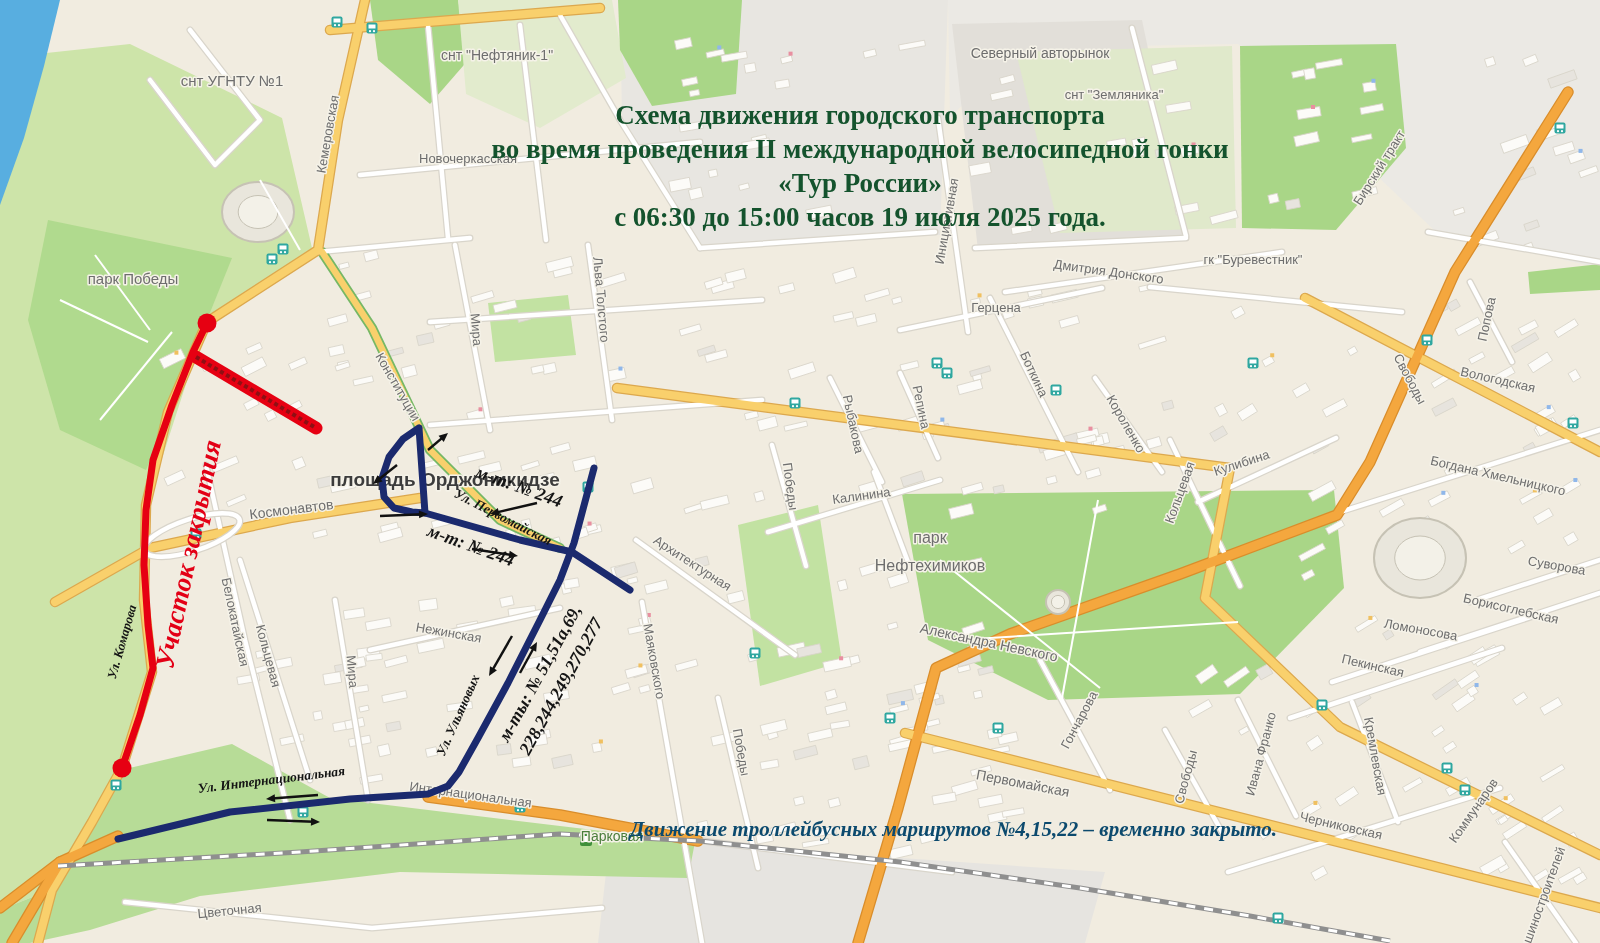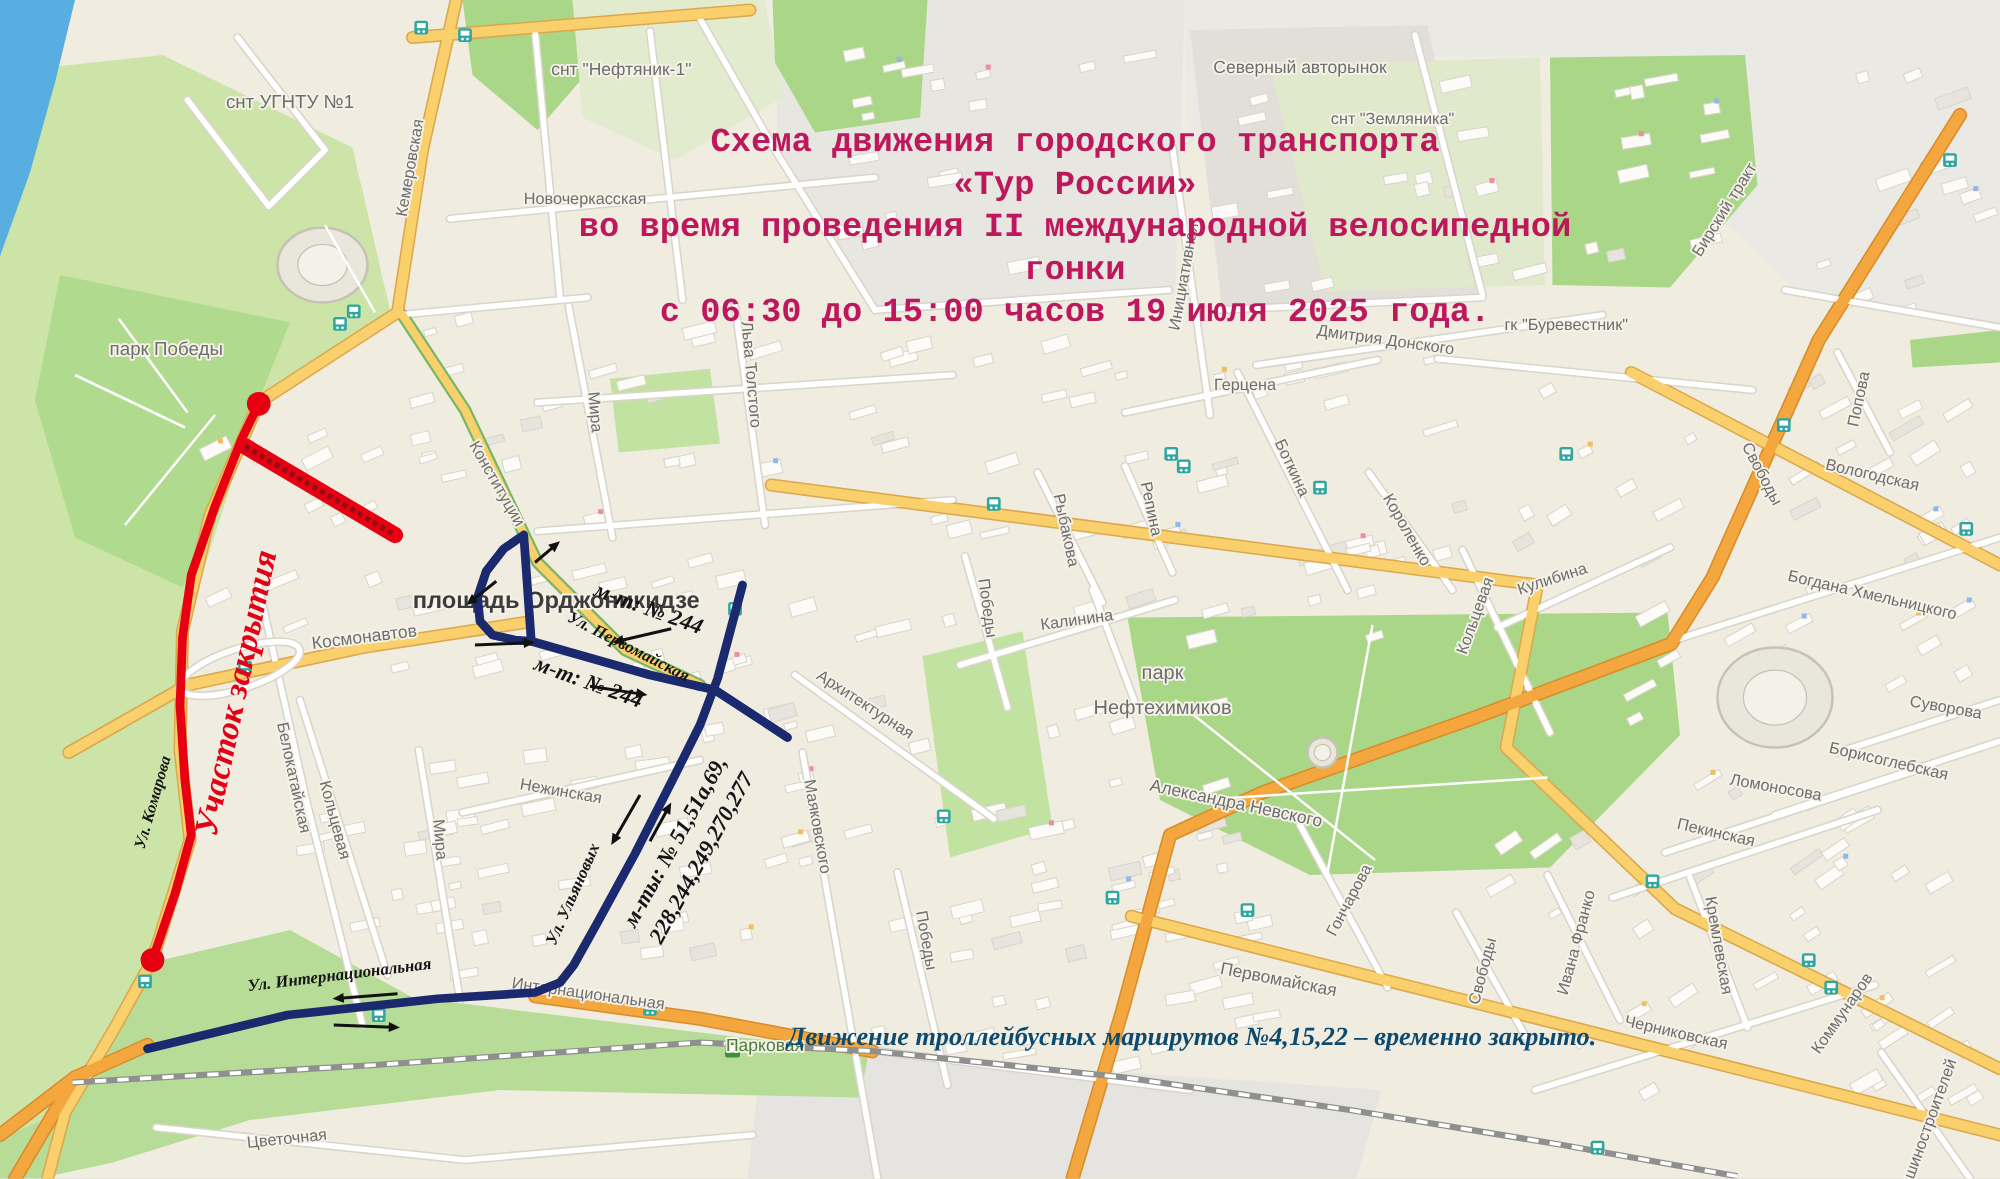--- a/index.html
+++ b/index.html
@@ -1,21 +1,21 @@
 <!DOCTYPE html>
 <html><head>
 <meta charset="utf-8">
 <style>
   html,body{margin:0;padding:0;background:#dedbd2;}
   .stage{position:relative;width:1600px;height:943px;overflow:hidden;background:#f1ece0;
          font-family:"Liberation Sans",sans-serif;}
   #map-svg{position:absolute;left:0;top:0;}
   .title{position:absolute;left:420px;top:98px;width:880px;text-align:center;
-         font-family:Liberation Mono, monospace;font-weight:700;font-size:27px;line-height:34px;
-         color:#be185d;pointer-events:none;}
+         font-family:Liberation Serif, serif;font-weight:700;font-size:27px;line-height:34px;
+         color:#14532d;pointer-events:none;}
   .notice{position:absolute;left:630px;top:817px;
           font-family:"Liberation Serif",serif;font-weight:700;font-style:italic;
           font-size:21px;color:#0c4a6e;pointer-events:none;text-align:right;}
 </style>
 </head>
 <body>
 
 <div class="stage">
   <svg id="map-svg" width="1600" height="943" viewBox="0 0 1600 943">
       <polygon points="620,0 948,0 940,235 700,246 622,118" fill="#e8e6e1"></polygon>
@@ -785,18 +785,18 @@
       <text x="0" y="0" text-anchor="middle" fill="#141414" font-size="13.5" font-family="&quot;Liberation Serif&quot;,serif" font-weight="700" font-style="italic" transform="translate(501,521) rotate(27)">Ул. Первомайская</text>
       <text x="0" y="0" text-anchor="middle" fill="#141414" font-size="13.5" font-family="&quot;Liberation Serif&quot;,serif" font-weight="700" font-style="italic" transform="translate(462,717) rotate(-66)">Ул. Ульяновых</text>
       <text x="0" y="0" text-anchor="middle" fill="#141414" font-size="13.5" font-family="&quot;Liberation Serif&quot;,serif" font-weight="700" font-style="italic" transform="translate(272,784) rotate(-7)">Ул. Интернациональная</text>
       <text x="0" y="0" text-anchor="middle" fill="#141414" font-size="18" font-family="&quot;Liberation Serif&quot;,serif" font-weight="700" font-style="italic" transform="translate(517,492) rotate(20)">м-т: № 244</text>
       <text x="0" y="0" text-anchor="middle" fill="#141414" font-size="18" font-family="&quot;Liberation Serif&quot;,serif" font-weight="700" font-style="italic" transform="translate(469,551) rotate(20)">м-т: № 244</text>
       <text x="0" y="0" text-anchor="middle" fill="#141414" font-size="18" font-family="&quot;Liberation Serif&quot;,serif" font-weight="700" font-style="italic" transform="translate(545,676) rotate(-61)">м-ты: № 51,51а,69,</text>
       <text x="0" y="0" text-anchor="middle" fill="#141414" font-size="18" font-family="&quot;Liberation Serif&quot;,serif" font-weight="700" font-style="italic" transform="translate(566,689) rotate(-61)">228,244,249,270,277</text>
     </svg>
   <div class="title">
     <div>Схема движения городского транспорта</div>
+    <div>во время проведения II международной велосипедной гонки</div>
     <div>«Тур России»</div>
-    <div>во время проведения II международной велосипедной гонки</div>
     <div>с 06:30 до 15:00 часов 19 июля 2025 года.</div>
   </div>
   <div class="notice">Движение троллейбусных маршрутов №4,15,22 – временно закрыто.</div>
 </div>
 
 </body></html>

